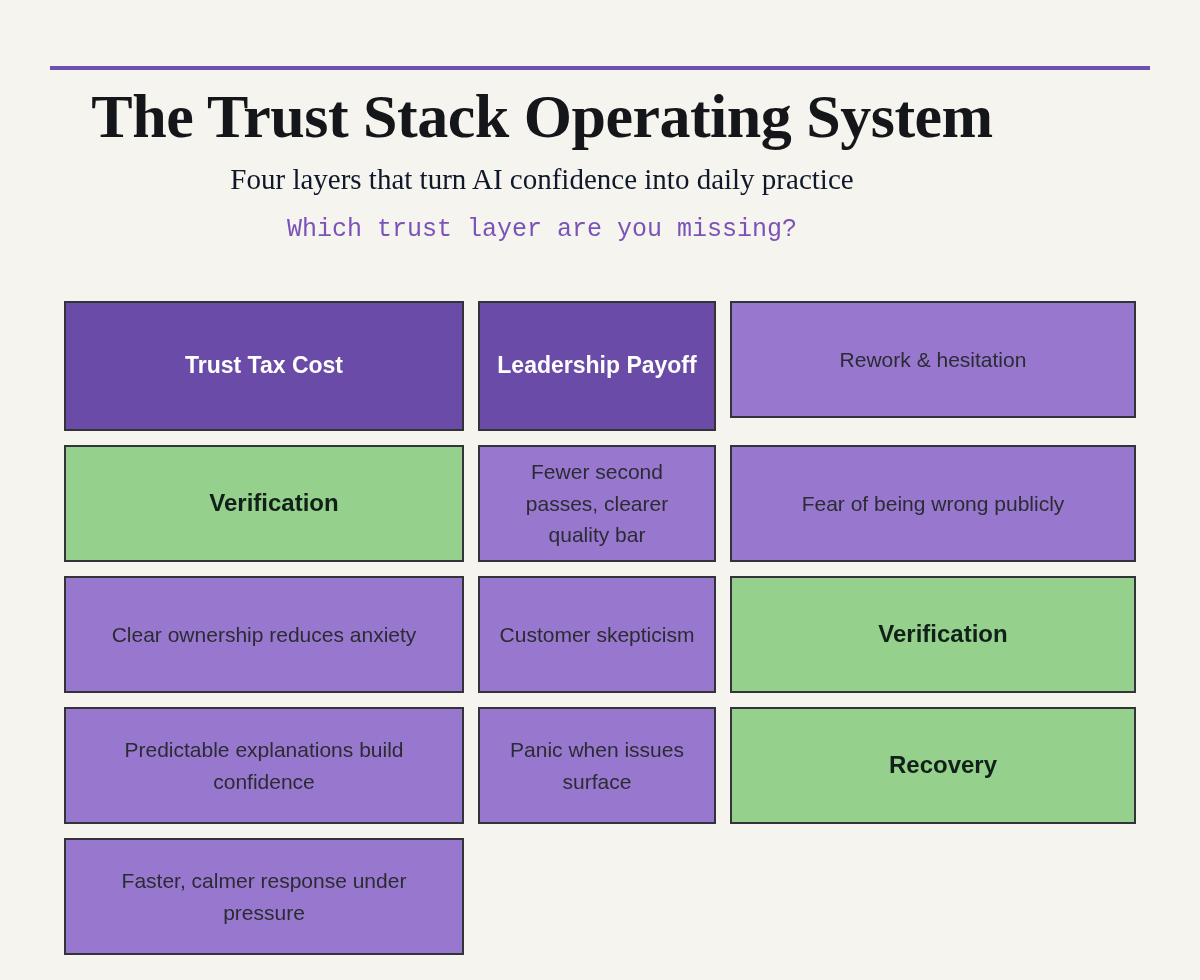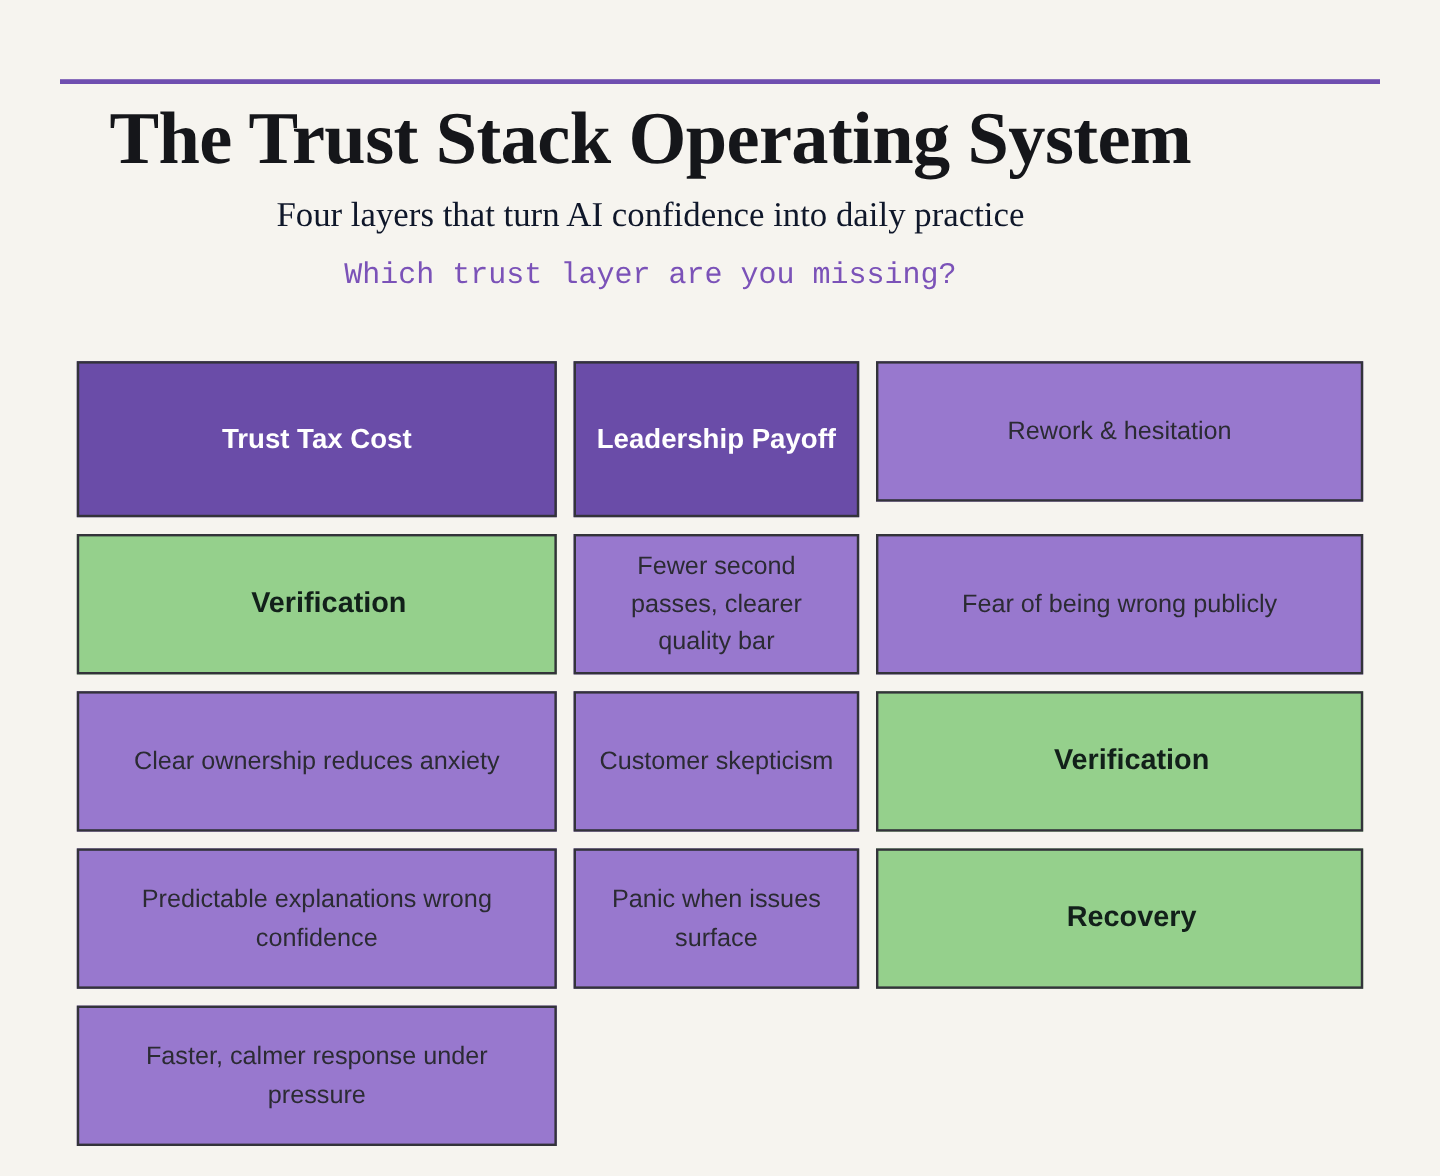--- a/index.html
+++ b/index.html
@@ -165,21 +165,21 @@
       <span>Clear ownership reduces anxiety</span>
     </div>
 
     <div class="cell cell-cost">
       <span>Customer skepticism</span>
     </div>
     <div class="cell cell-layer">
       <span>Verification</span>
     </div>
     <div class="cell cell-payoff">
-      <span>Predictable explanations wrong confidence</span>
+      <span>Predictable explanations build confidence</span>
     </div>
 
     <div class="cell cell-cost">
       <span>Panic when issues surface</span>
     </div>
     <div class="cell cell-layer">
       <span>Recovery</span>
     </div>
     <div class="cell cell-payoff">
       <span>Faster, calmer response under pressure</span>

